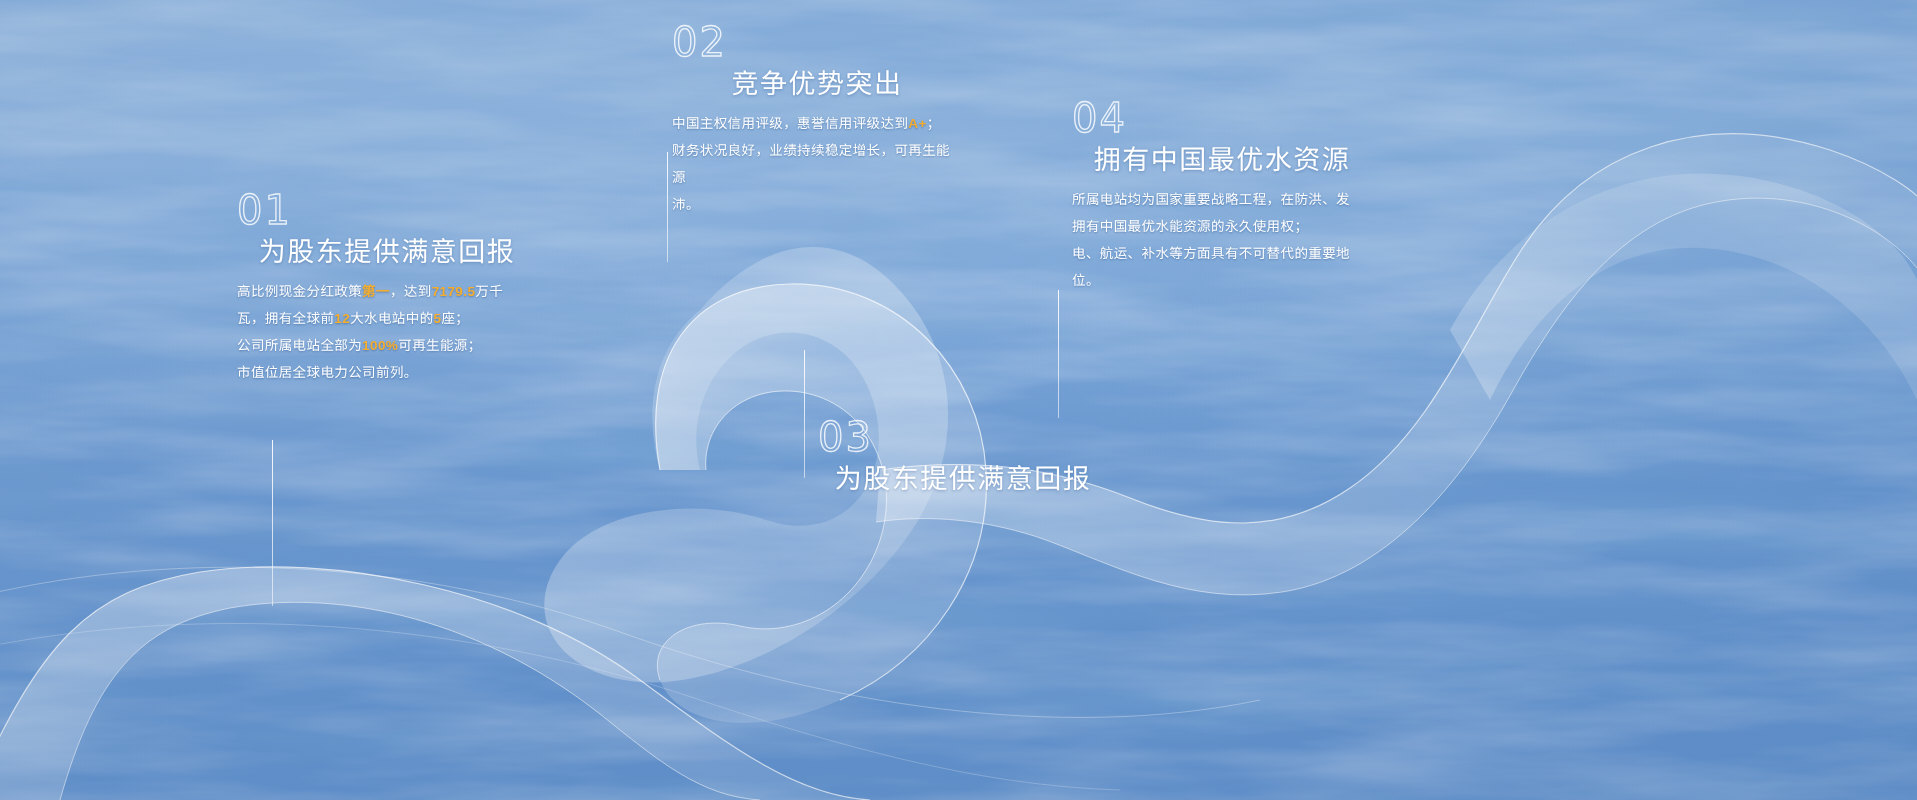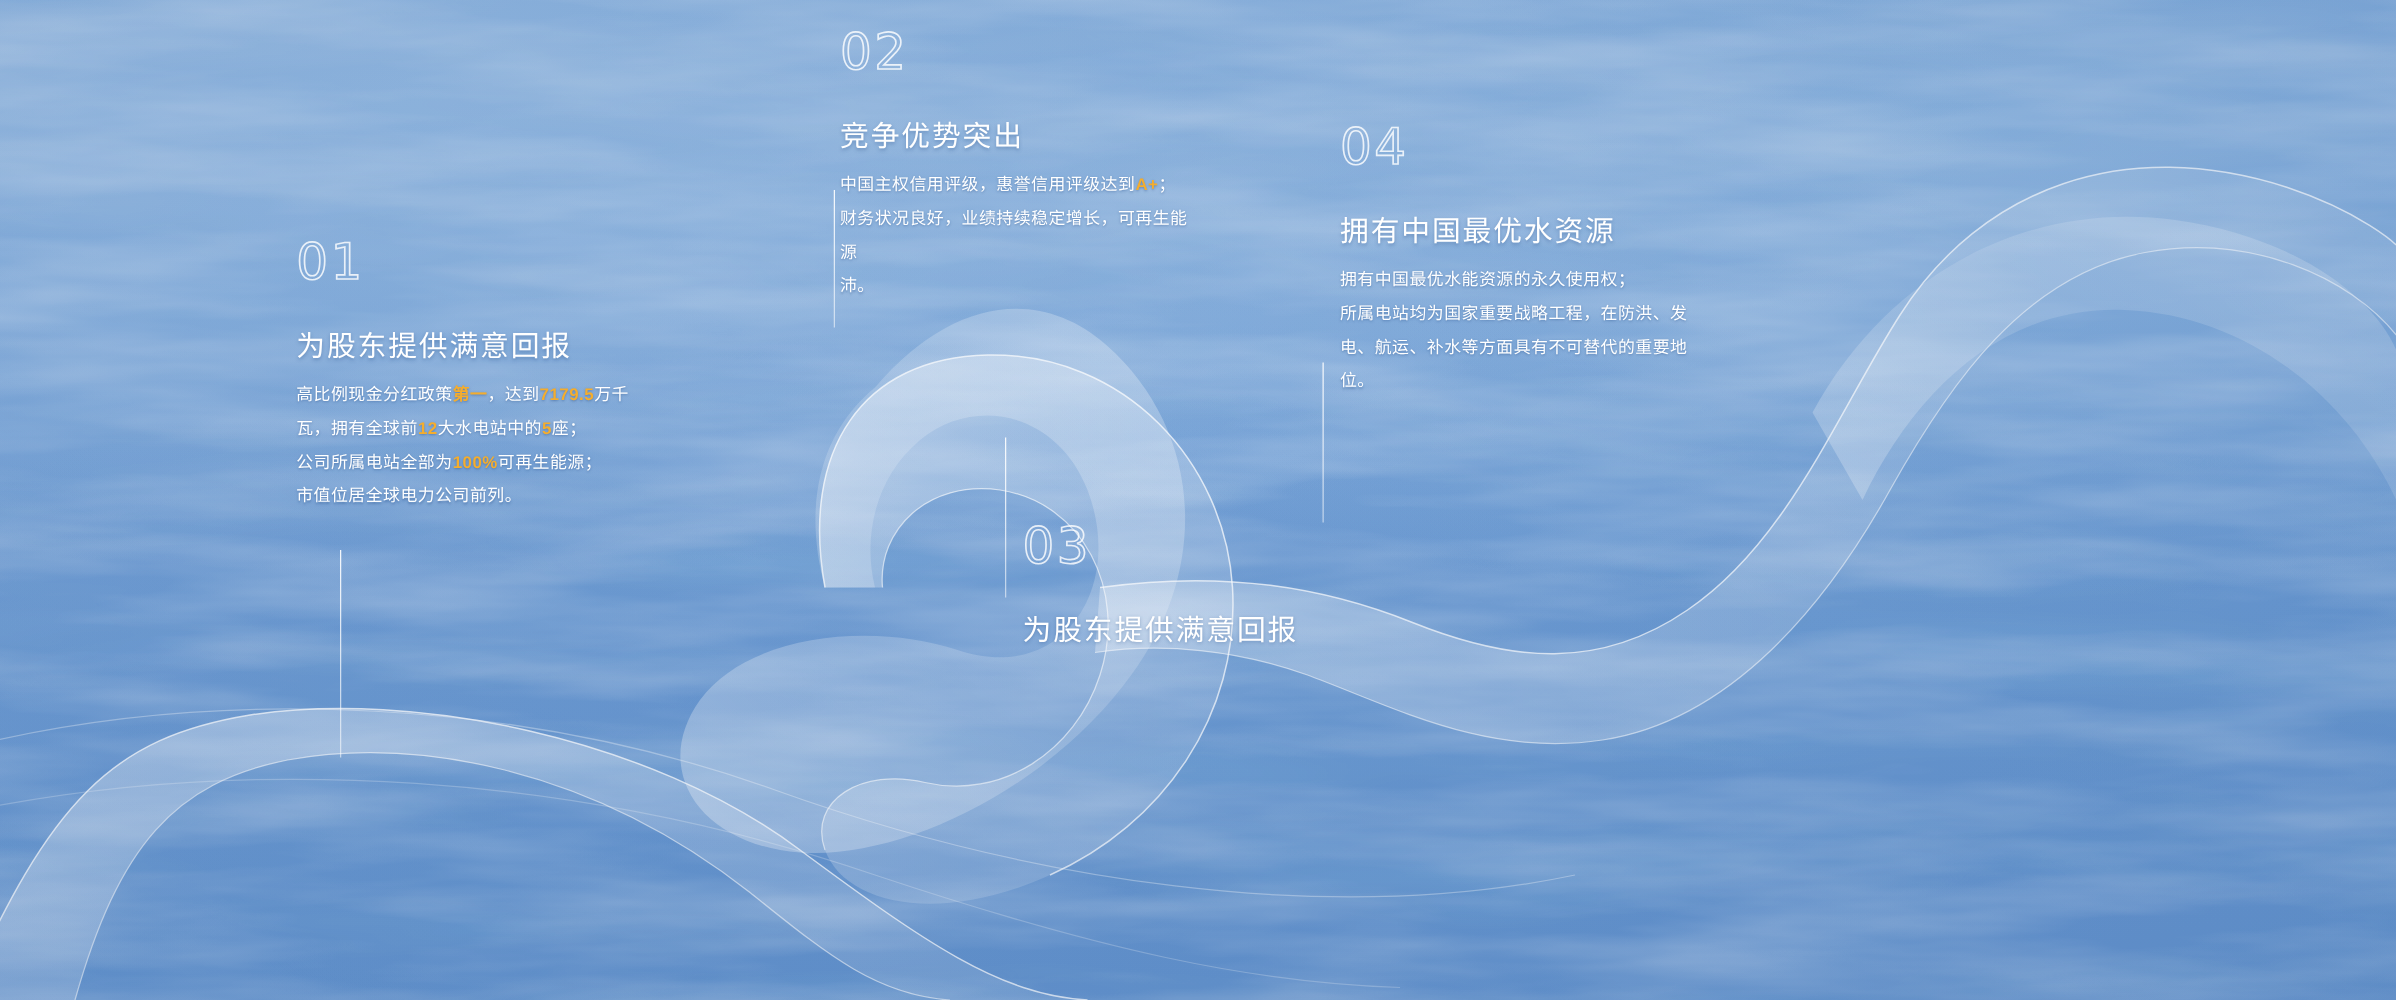--- a/index.html
+++ b/index.html
@@ -34,24 +34,25 @@
   .block{position:absolute;}
   .num{
     font-size:40px;line-height:1;font-weight:400;letter-spacing:2px;
     color:transparent;
     -webkit-text-stroke:1.3px rgba(255,255,255,.82);
     text-stroke:1.3px rgba(255,255,255,.82);
     font-family:"DejaVu Sans",sans-serif;
     user-select:none;
   }
   .title{
-    margin-top:34px;
-    font-size:23px;line-height:1.2;font-weight:500;color:#ffffff;
+    margin-top:6px;
+    font-size:27px;line-height:1.2;font-weight:500;color:#ffffff;
     letter-spacing:1.5px;
     text-shadow:0 1px 3px rgba(30,70,130,.35);
+    text-align:center;
   }
   .body{
     margin-top:10px;
     font-size:13.5px;line-height:2.0;color:#ffffff;font-weight:500;
     letter-spacing:.4px;
     text-shadow:0 1px 2px rgba(30,70,130,.45);
   }
   .body p{margin:0;}
   .hl{color:#f4ad2e;font-weight:700;}
 
@@ -230,20 +231,20 @@
 
   <div class="block" id="block-03">
     <div class="num">03</div>
     <div class="title">为股东提供满意回报</div>
   </div>
 
   <div class="block" id="block-04">
     <div class="num">04</div>
     <div class="title">拥有中国最优水资源</div>
     <div class="body">
+        <p><span>所属电站均为国家重要战略工程，在防洪、发</span></p>
         <p><span>拥有中国最优水能资源的永久使用权；</span></p>
-        <p><span>所属电站均为国家重要战略工程，在防洪、发</span></p>
         <p><span>电、航运、补水等方面具有不可替代的重要地</span></p>
         <p><span>位。</span></p>
       </div>
   </div>
 
 </div>
 
 </body></html>

